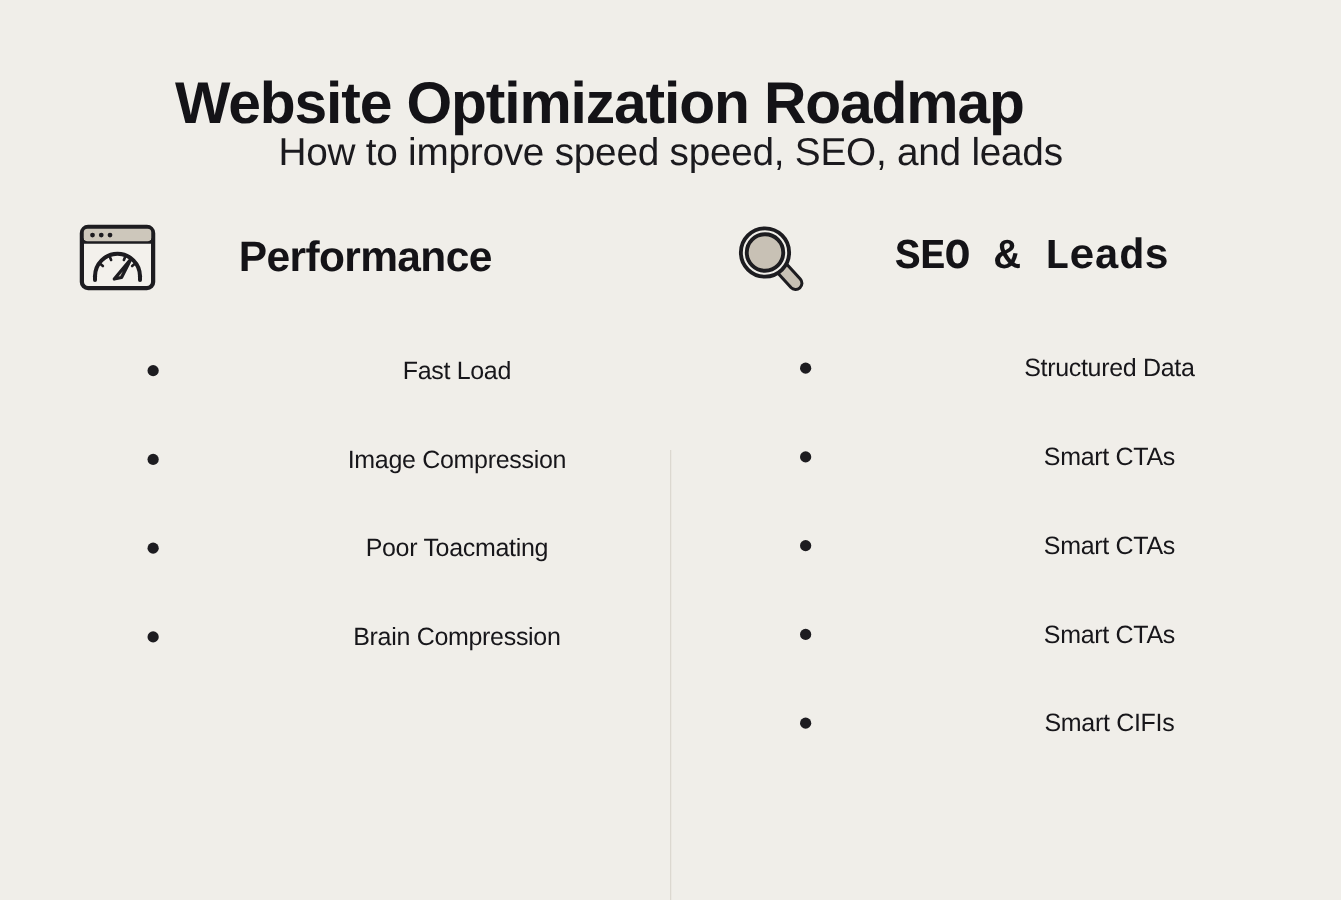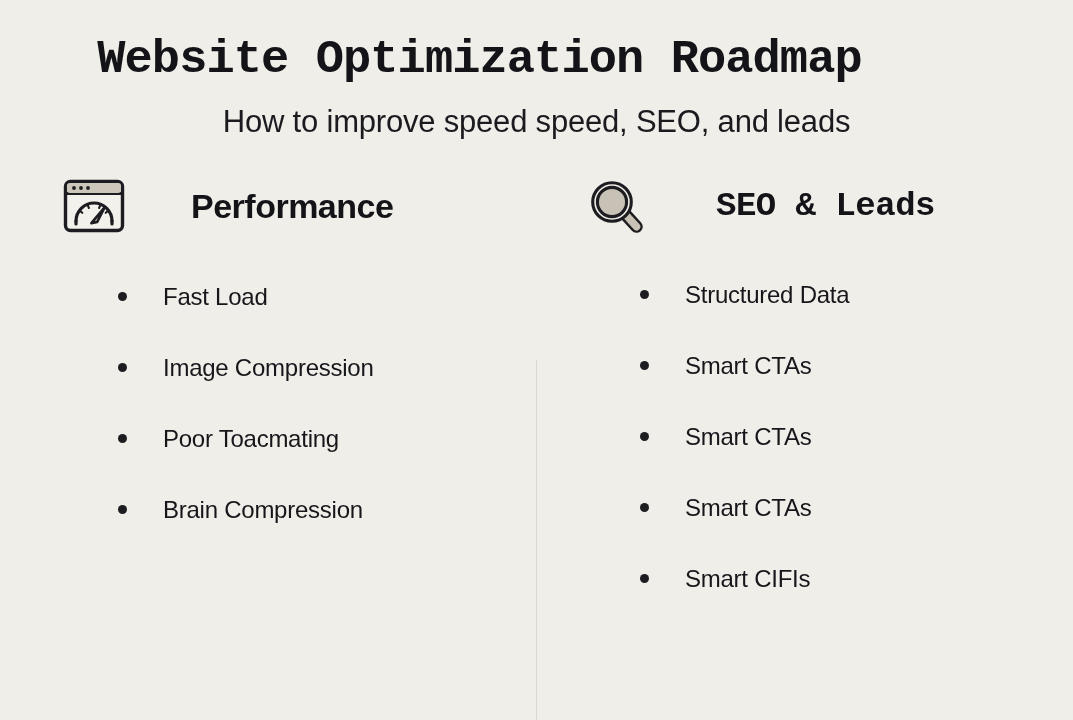--- a/index.html
+++ b/index.html
@@ -23,29 +23,28 @@
     position: absolute;
     left: 0;
     top: 0;
     width: 1073px;
     text-align: center;
   }
   .title {
     margin: 0;
     padding: 0;
     position: absolute;
-    top: 32px;
+    top: 54px;
     left: 0;
     width: 959px;
     font-size: 47px;
     font-weight: 700;
     letter-spacing: -0.9px;
     line-height: 56px;
     color: #141317;
-    font-family: Liberation Mono, monospace;
   }
   .subtitle {
     margin: 0;
     padding: 0;
     position: absolute;
     top: 103px;
     left: 0;
     width: 1073px;
     font-size: 31px;
     font-weight: 400;
@@ -100,26 +99,27 @@
     padding: 0;
     position: absolute;
     top: 104px;
     left: 0;
     width: 450px;
   }
   .bullet-item {
     position: relative;
     height: 71px;
     padding-left: 45px;
-    font-size: 24px;
+    font-size: 20px;
     font-weight: 400;
     letter-spacing: -0.25px;
     line-height: 36px;
     color: #17161a;
     white-space: nowrap;
+    text-align: center;
   }
   .column-left  .bullet-list { left: 56px; }
   .column-right .bullet-list { left: 55px; top: 102px; }
 
   .bullet-item::before {
     content: "";
     position: absolute;
     left: 0;
     top: 13px;
     width: 9px;

